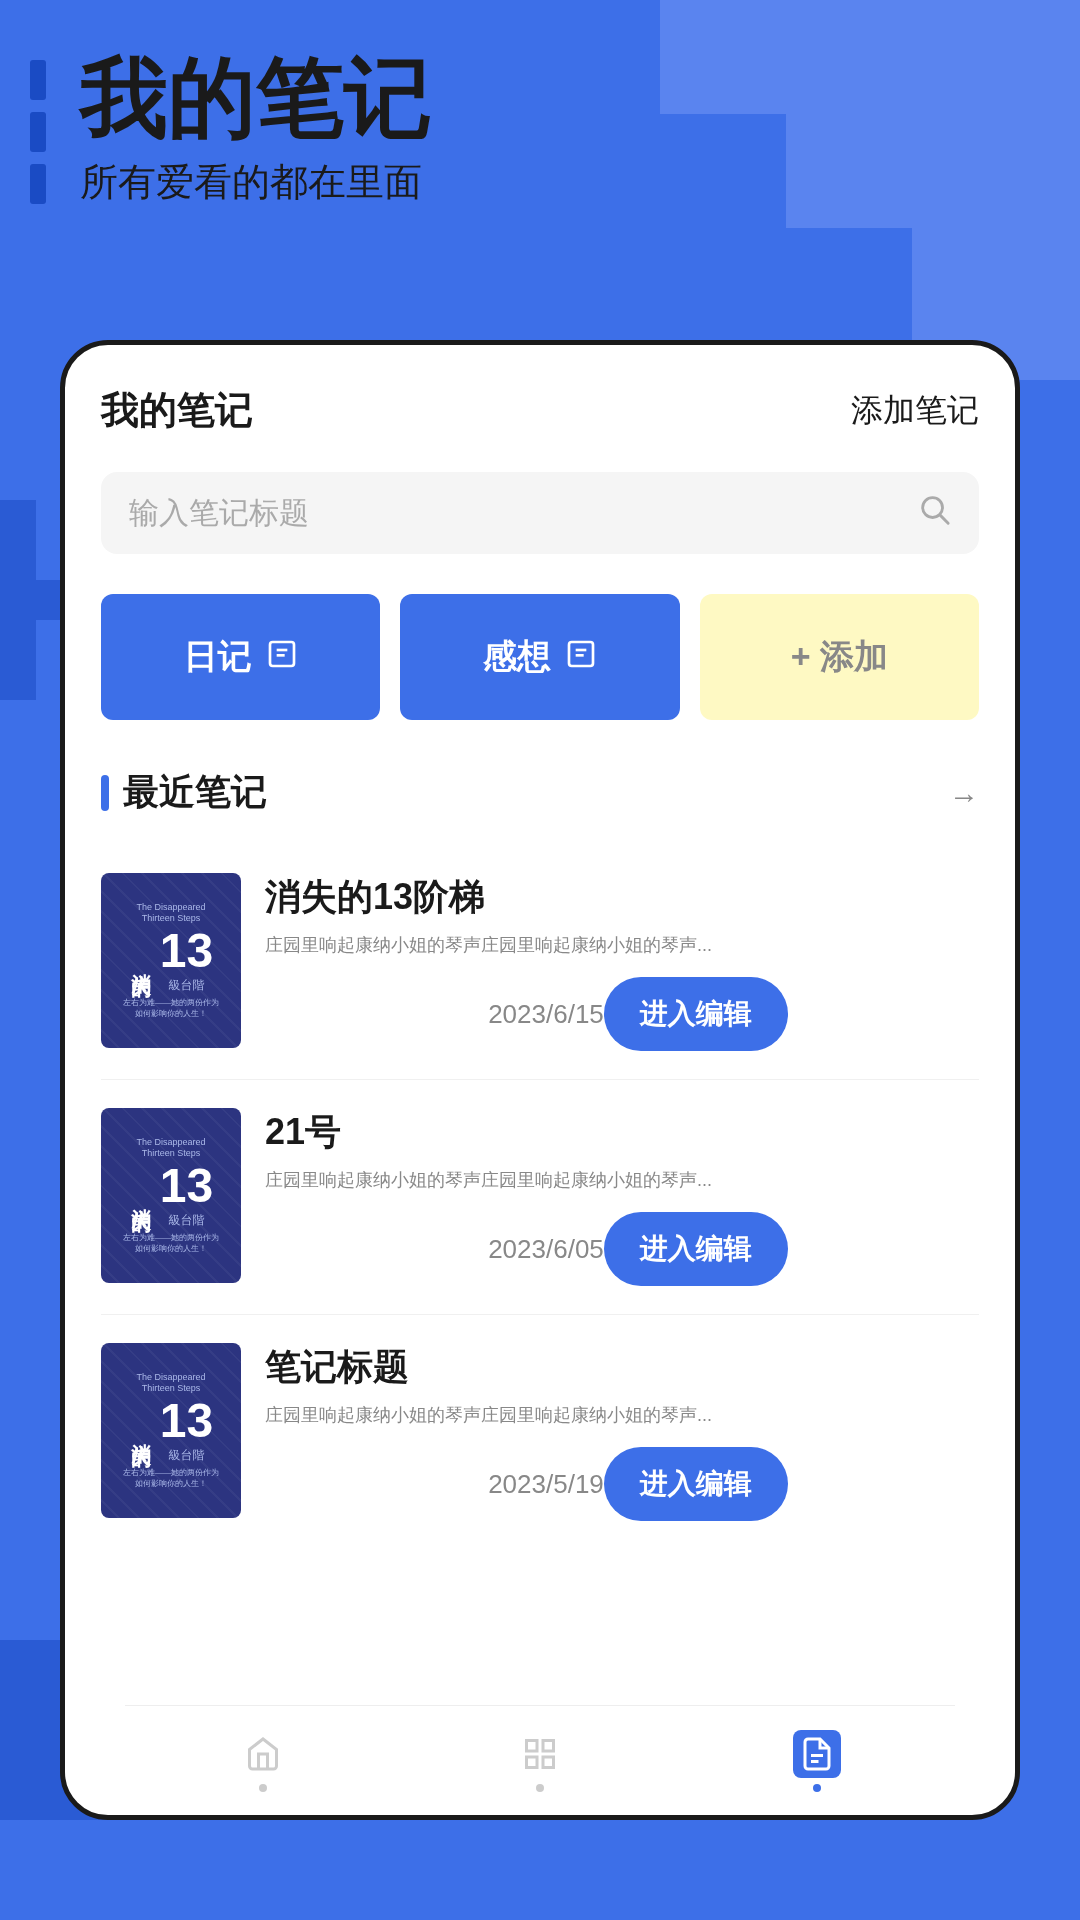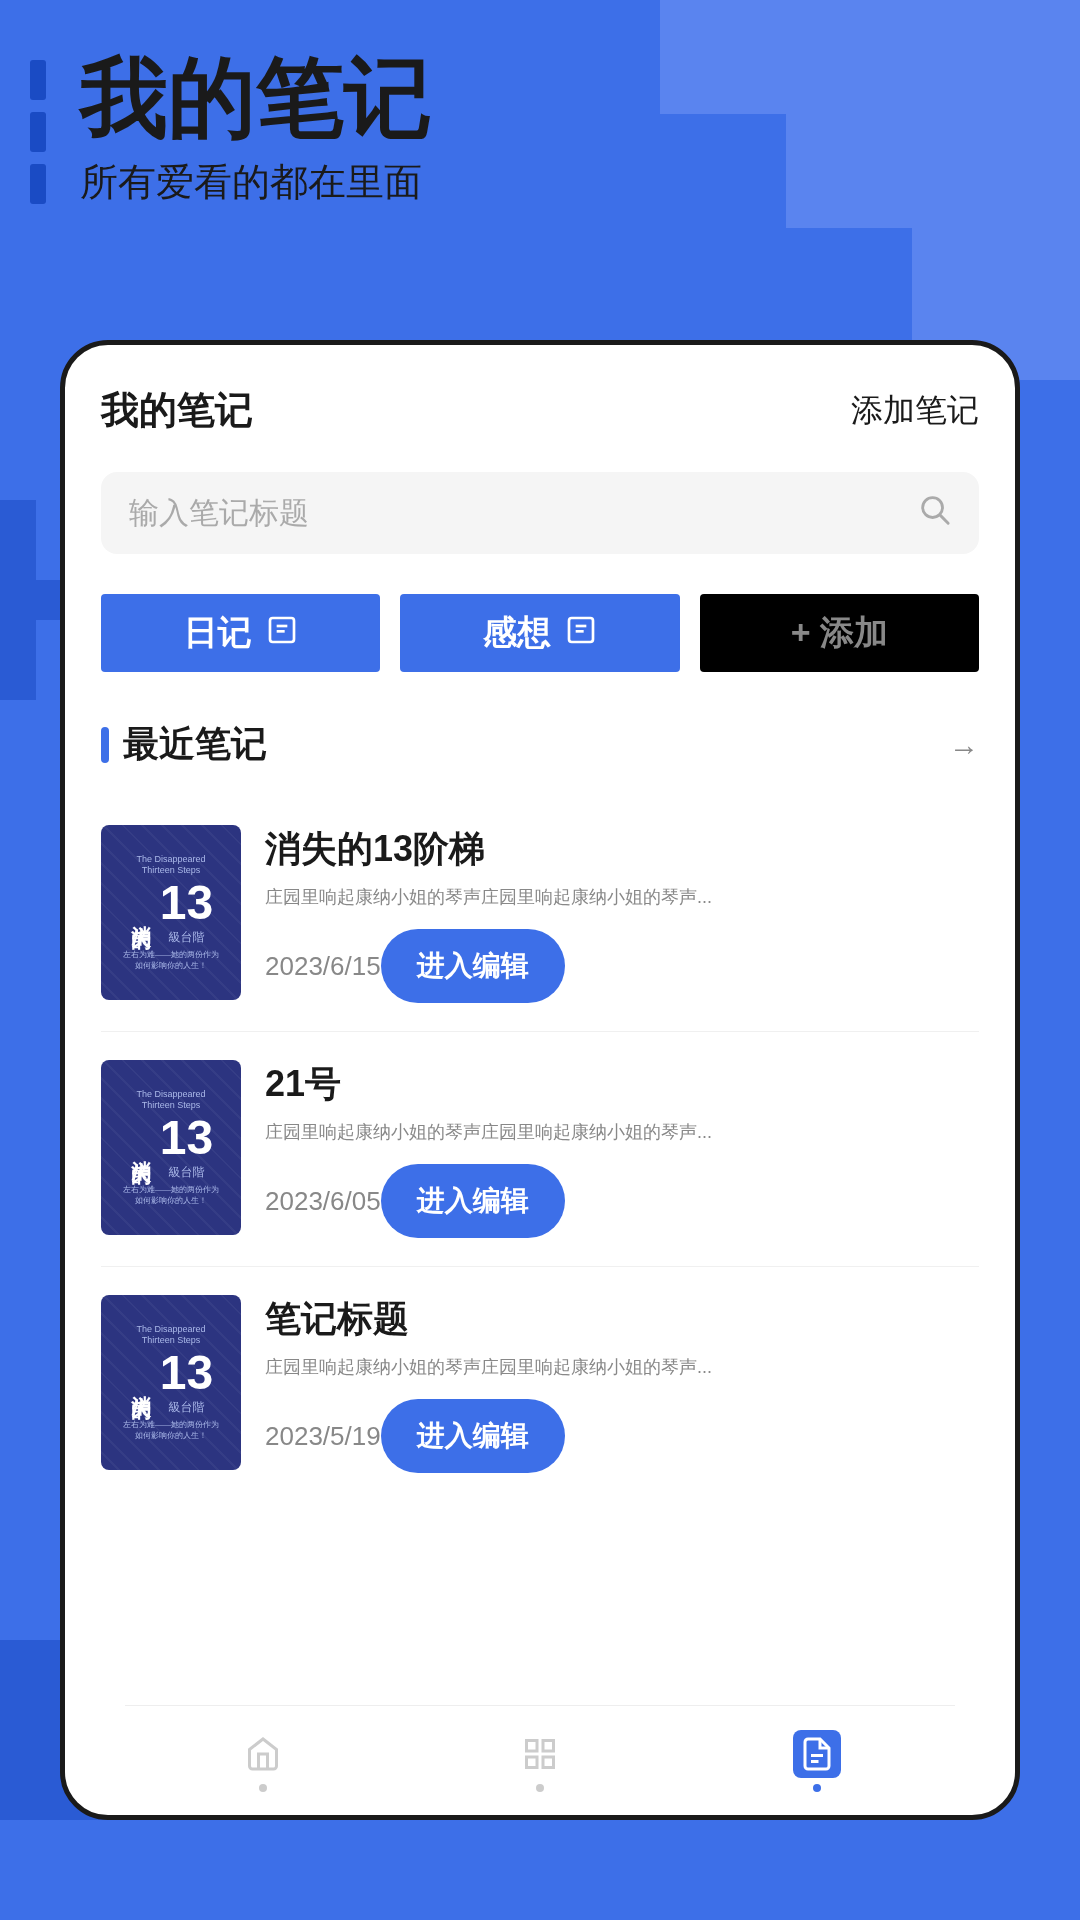--- a/index.html
+++ b/index.html
@@ -135,33 +135,33 @@
       display: flex;
       gap: 20px;
       margin-bottom: 48px;
     }
     .cat-btn {
       flex: 1;
       display: flex;
       align-items: center;
       justify-content: center;
       gap: 14px;
-      padding: 16px 20px;
-      border-radius: 4px;
+      padding: 40px 20px;
+      border-radius: 12px;
       font-size: 34px;
       font-weight: 600;
       cursor: pointer;
       border: none;
     }
     .cat-btn.active {
       background: #3D6FE8;
       color: #ffffff;
     }
     .cat-btn.inactive {
-      background: #000000;
+      background: #fef9c3;
       color: #888888;
     }
     .cat-icon {
       font-size: 30px;
     }
 
     
     .section-header {
       display: flex;
       align-items: center;
@@ -260,22 +260,23 @@
       color: #888888;
       line-height: 1.5;
       display: -webkit-box;
       -webkit-line-clamp: 2;
       -webkit-box-orient: vertical;
       overflow: hidden;
     }
     .note-footer {
       display: flex;
       align-items: center;
-      justify-content: flex-start;
+      justify-content: center;
       margin-top: 8px;
+      margin-left: 32px;
     }
     .note-date {
       font-size: 26px;
       color: #888888;
     }
     .edit-btn {
       background: #3D6FE8;
       color: #ffffff;
       border: none;
       border-radius: 50px;

